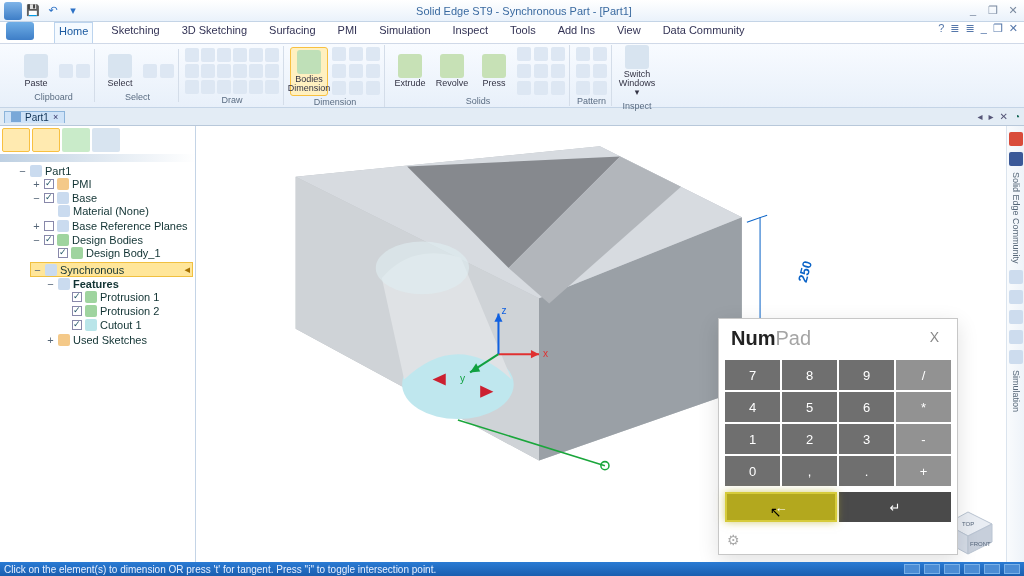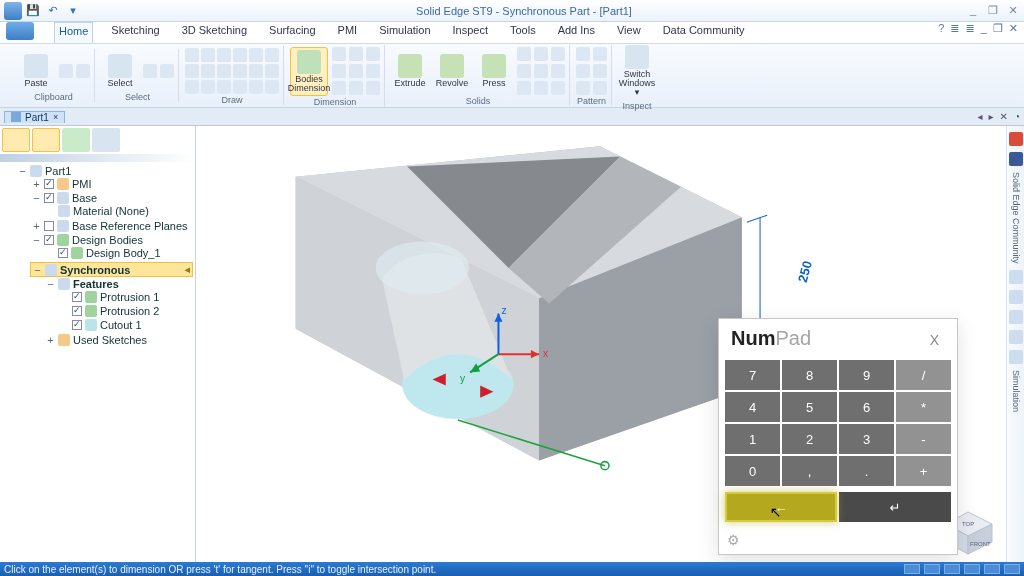--- a/index.html
+++ b/index.html
@@ -68,21 +68,21 @@
   .viewport svg.scene { position:absolute; left:0; top:0; width:100%; height:100%; }
   .dim-input { position:absolute; left:524px; top:340px; width:74px; height:18px; border:1px solid #555; font-size:11px; padding:0 4px; background:#fff; }
   .dimlabel { position:absolute; left:598px; top:138px; transform:rotate(-75deg); color:#0a63c7; font-size:13px; font-weight:bold; }
   .pipe { position:absolute; right:0; top:0; width:18px; height:100%; display:flex; flex-direction:column; align-items:center; gap:6px; padding-top:6px; background:linear-gradient(to left,#eef3f9,#f9fbfd); border-left:1px solid #dbe4ee; }
   .pipe .side-ic { width:14px;height:14px; background:#cddcee; border-radius:2px; }
   .pipe .vtxt { writing-mode:vertical-rl; font-size:9px; color:#567; }
   .viewcube { position:absolute; right:24px; bottom:6px; width:62px; height:52px; }
 
   
   .numpad { position:absolute; left:522px; top:192px; width:240px; background:#fff; border:1px solid #c7c7c7; box-shadow:0 6px 20px rgba(0,0,0,.12); }
-  .numpad .hdr { display:flex; align-items:flex-end; justify-content:space-between; padding:8px 12px 4px; }
+  .numpad .hdr { display:flex; align-items:flex-start; justify-content:space-between; padding:8px 12px 4px; }
   .numpad .hdr .t { font-size:20px; color:#222; }
   .numpad .hdr .t .light { color:#a5a5a5; font-weight:300; }
   .numpad .hdr .close { color:#888; font-size:14px; padding:2px 6px; }
   .numpad .grid { display:grid; grid-template-columns: repeat(4, 1fr); gap:2px; padding:6px; }
   .numpad .key { background:#6f6f6f; color:#fff; height:30px; display:flex; align-items:center; justify-content:center; font-size:13px; cursor:pointer; }
   .numpad .key.op { background:#929292; }
   .numpad .key.dark { background:#4a4a4a; }
   .numpad .row2 { display:grid; grid-template-columns: 1fr 1fr; gap:2px; padding:0 6px 6px; }
   .numpad .row2 .key { height:30px; }
   .numpad .row2 .key.hl { background:#b3a81e; box-shadow: inset 0 0 0 2px #d6cb3a, 0 0 8px rgba(180,170,30,.6); position:relative; }
@@ -351,21 +351,21 @@
                       <span class="ic green"></span>
                       <span>Design Body_1</span>
                     </div>
                   </li>
                 </ul>
             </li>
             <li>
                 <div class="row sel">
                   <span class="exp">−</span>
                   <span class="ic"></span>
-                  <span style="font-weight:bold;">Synchronous</span>
+                  <span style="font-weight:normal;">Synchronous</span>
                   <span style="margin-left:auto;color:#a67100;">◂</span>
                 </div>
               <ul>
                 <li>
                     <div class="row">
                       <span class="exp">−</span>
                       <span class="ic"></span>
                       <span style="font-weight:bold;">Features</span>
                     </div>
                   <ul>

